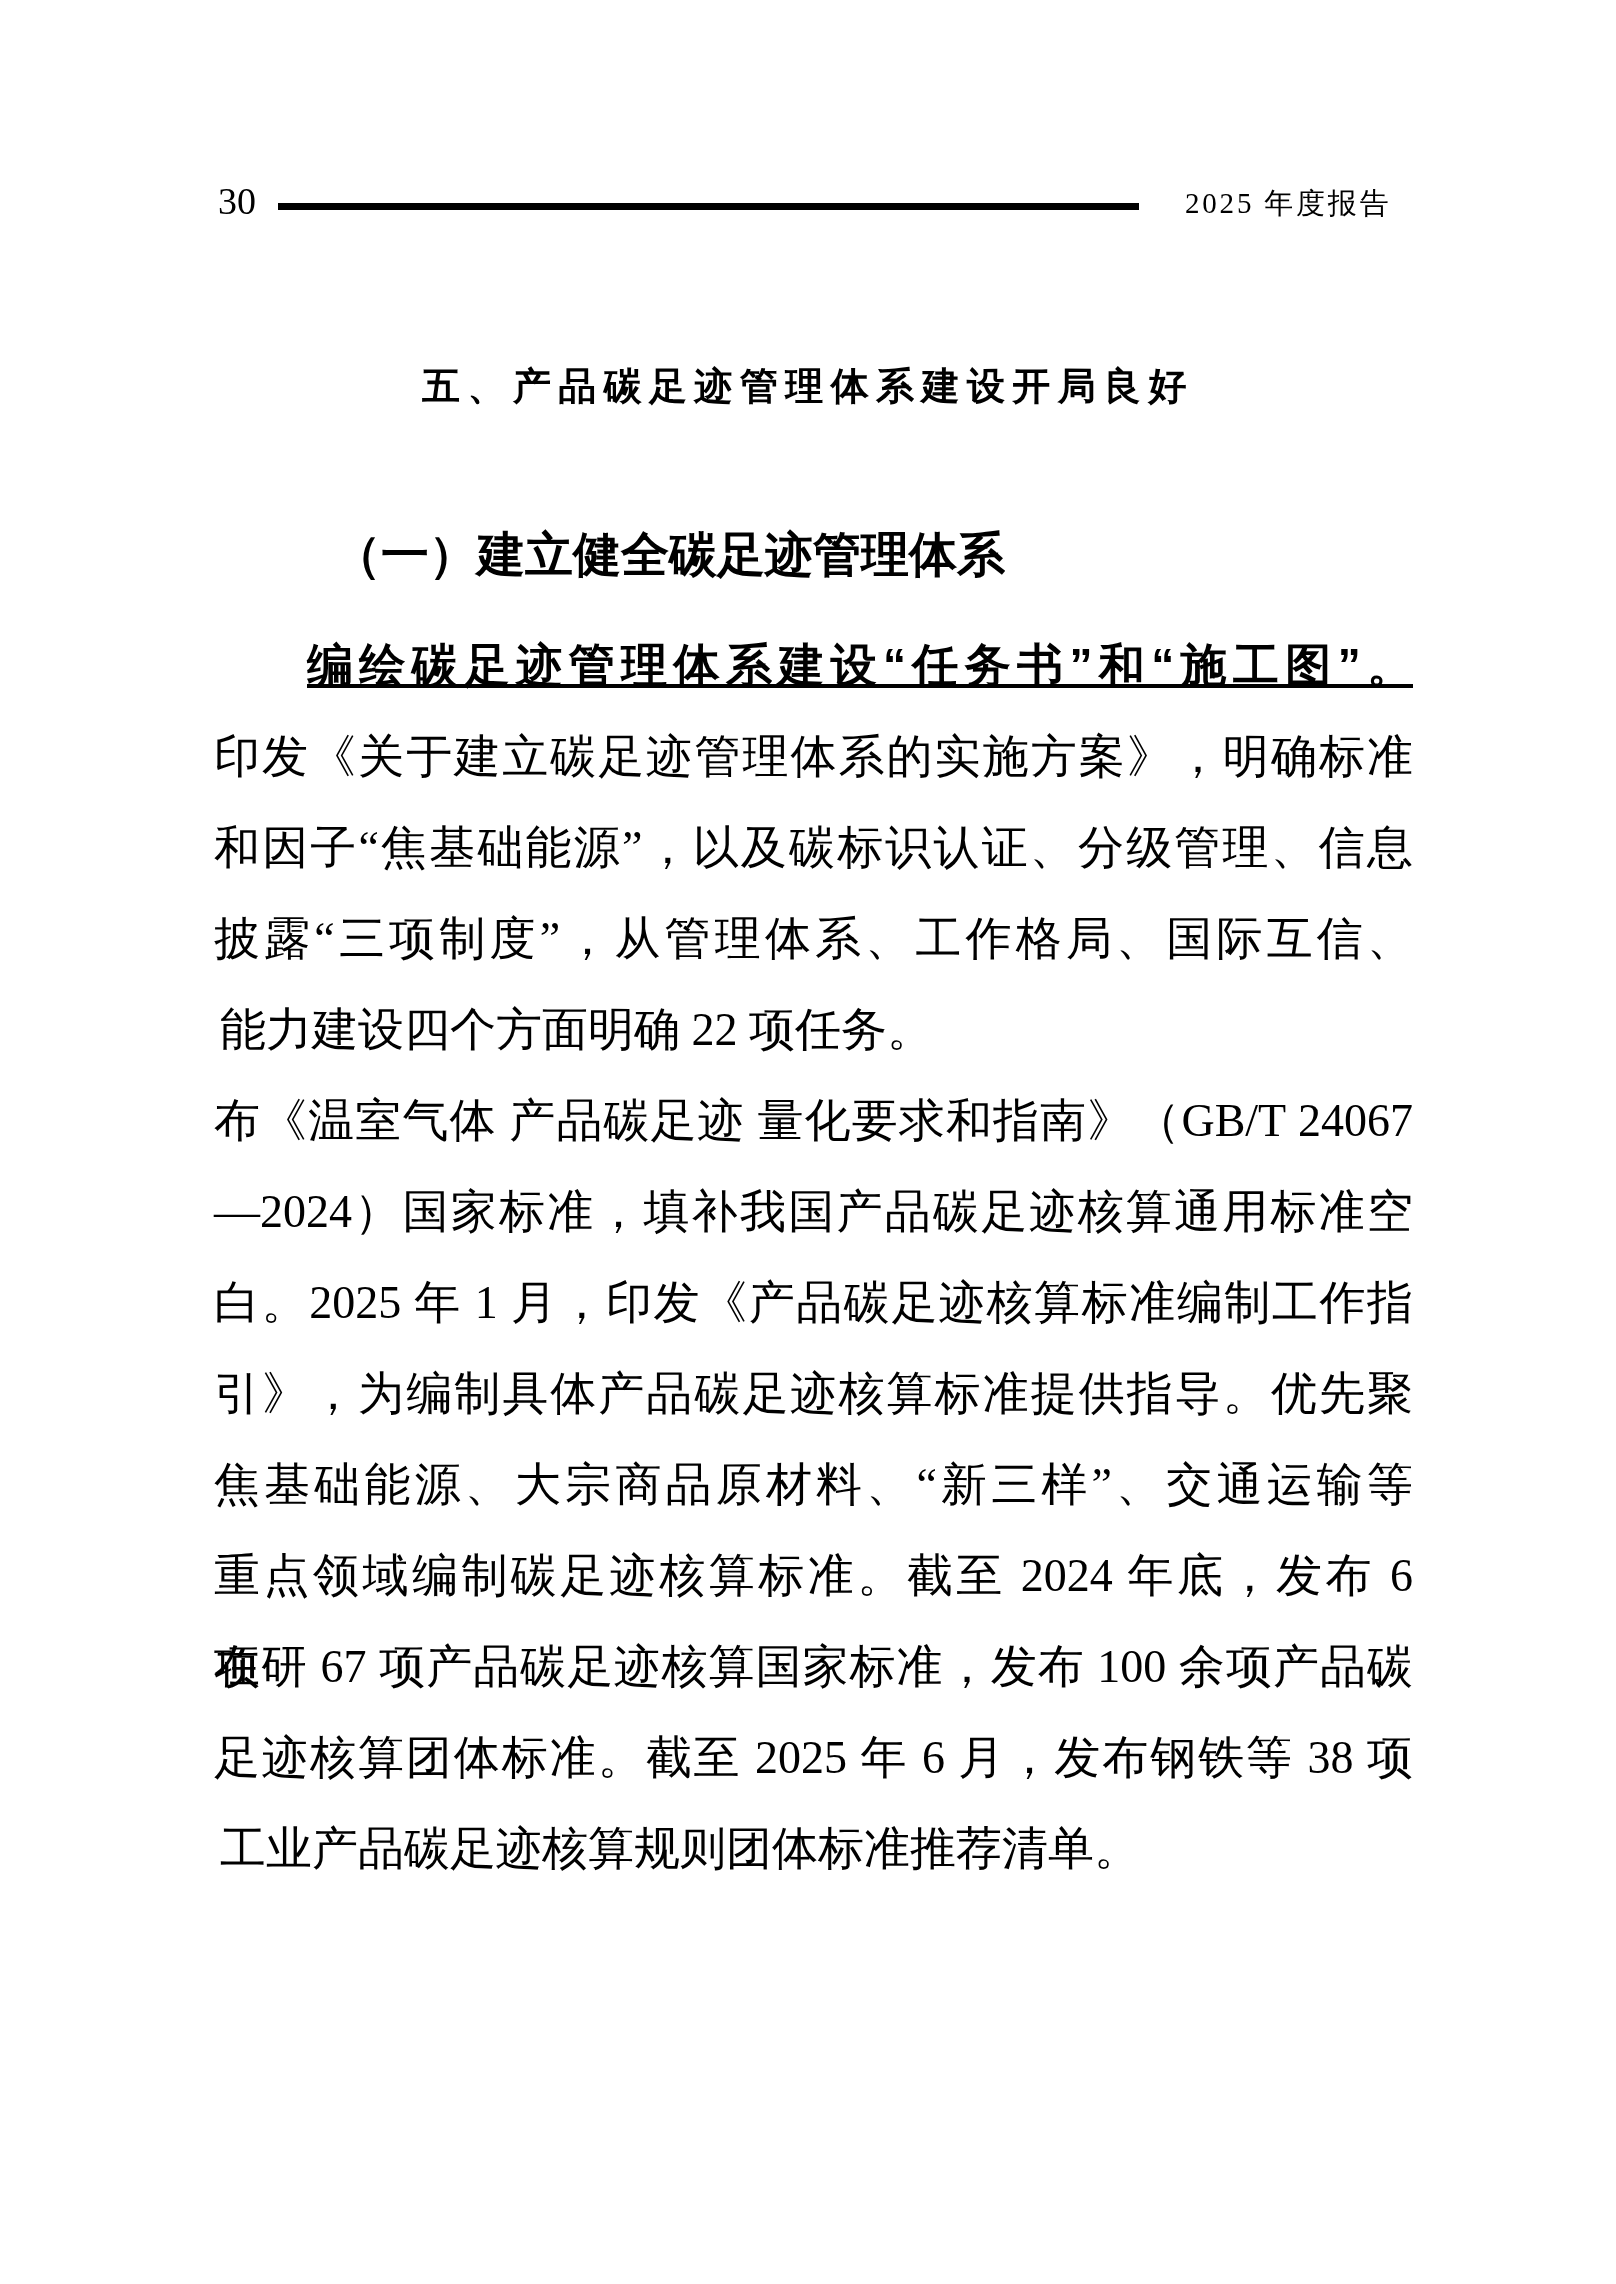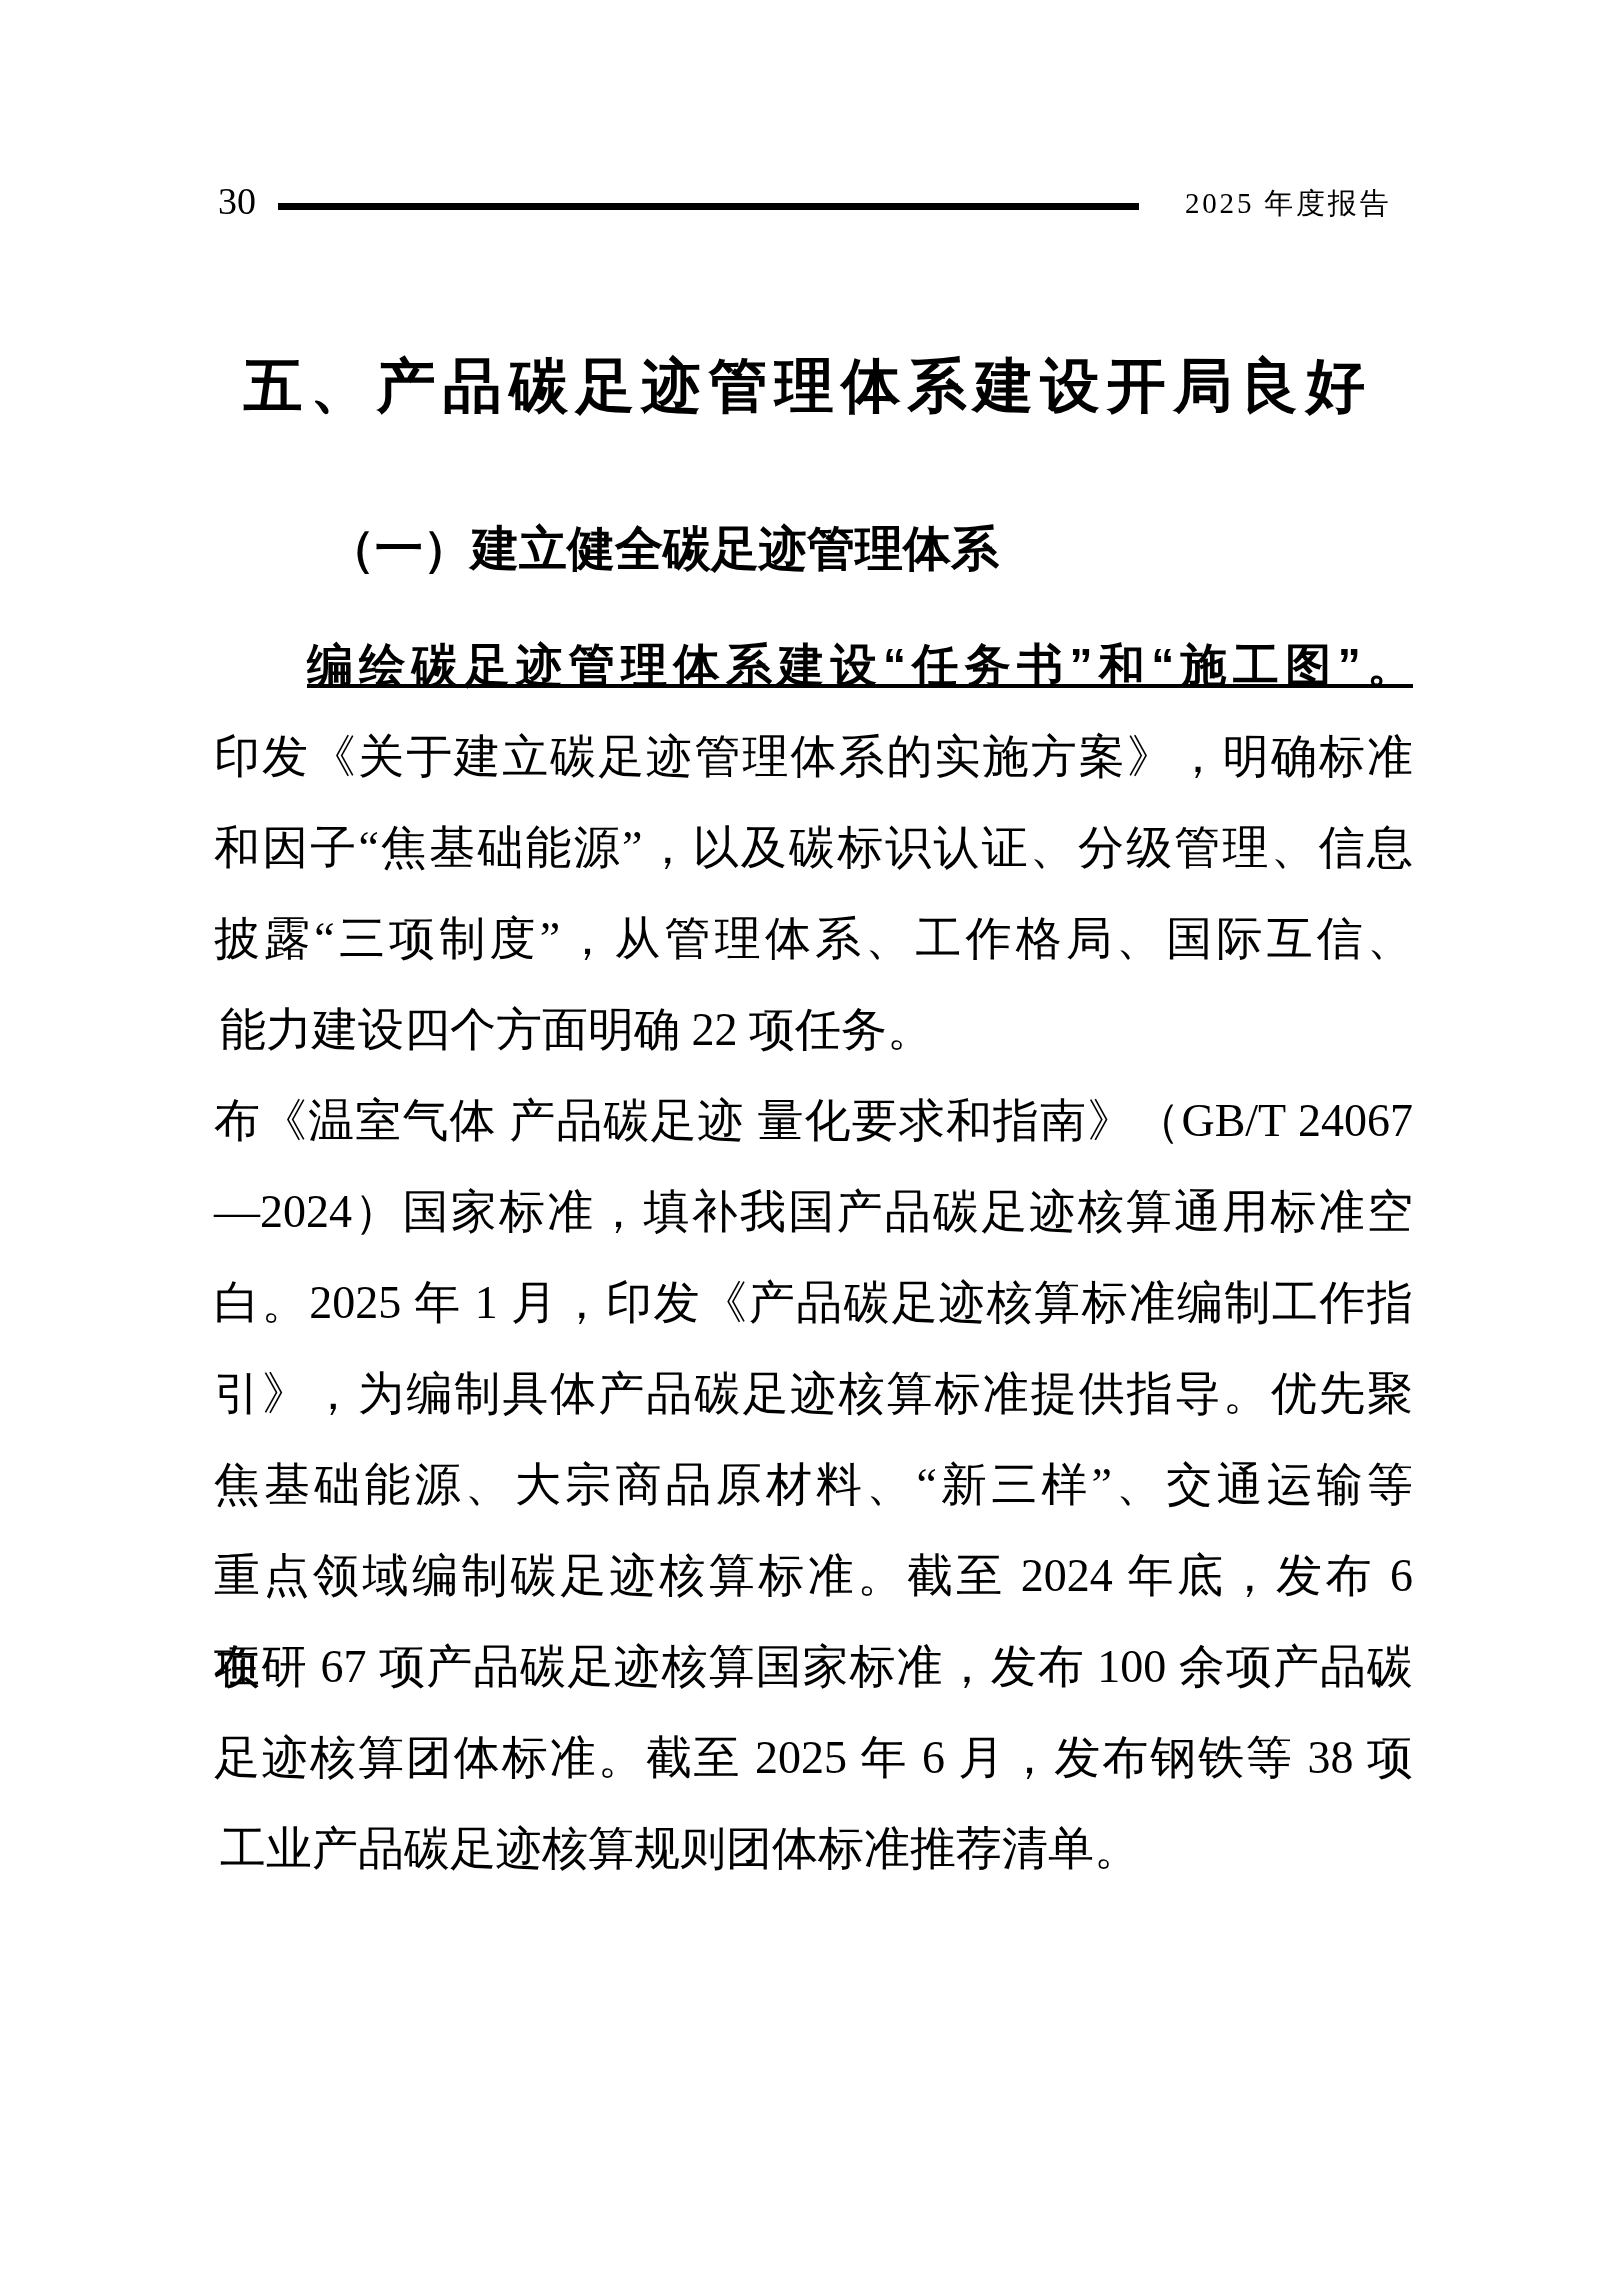--- a/index.html
+++ b/index.html
@@ -43,30 +43,30 @@
   
   .main-title {
     position: absolute;
     left: 0;
     top: 356px;
     width: 1616px;
     margin: 0;
     text-align: center;
     font-family: "Liberation Sans", sans-serif;
     font-weight: 700;
-    font-size: 59px;
+    font-size: 38px;
     line-height: 60px;
     letter-spacing: 7.4px;
     white-space: nowrap;
   }
   .sub-title {
     position: absolute;
     left: 325px;
     top: 519px;
-    margin: 2px;
+    margin: 8px;
     font-family: "Liberation Serif", serif;
     font-weight: 700;
     font-size: 48px;
     line-height: 56px;
     white-space: nowrap;
   }
 
   
   .body-text {
     position: absolute;

